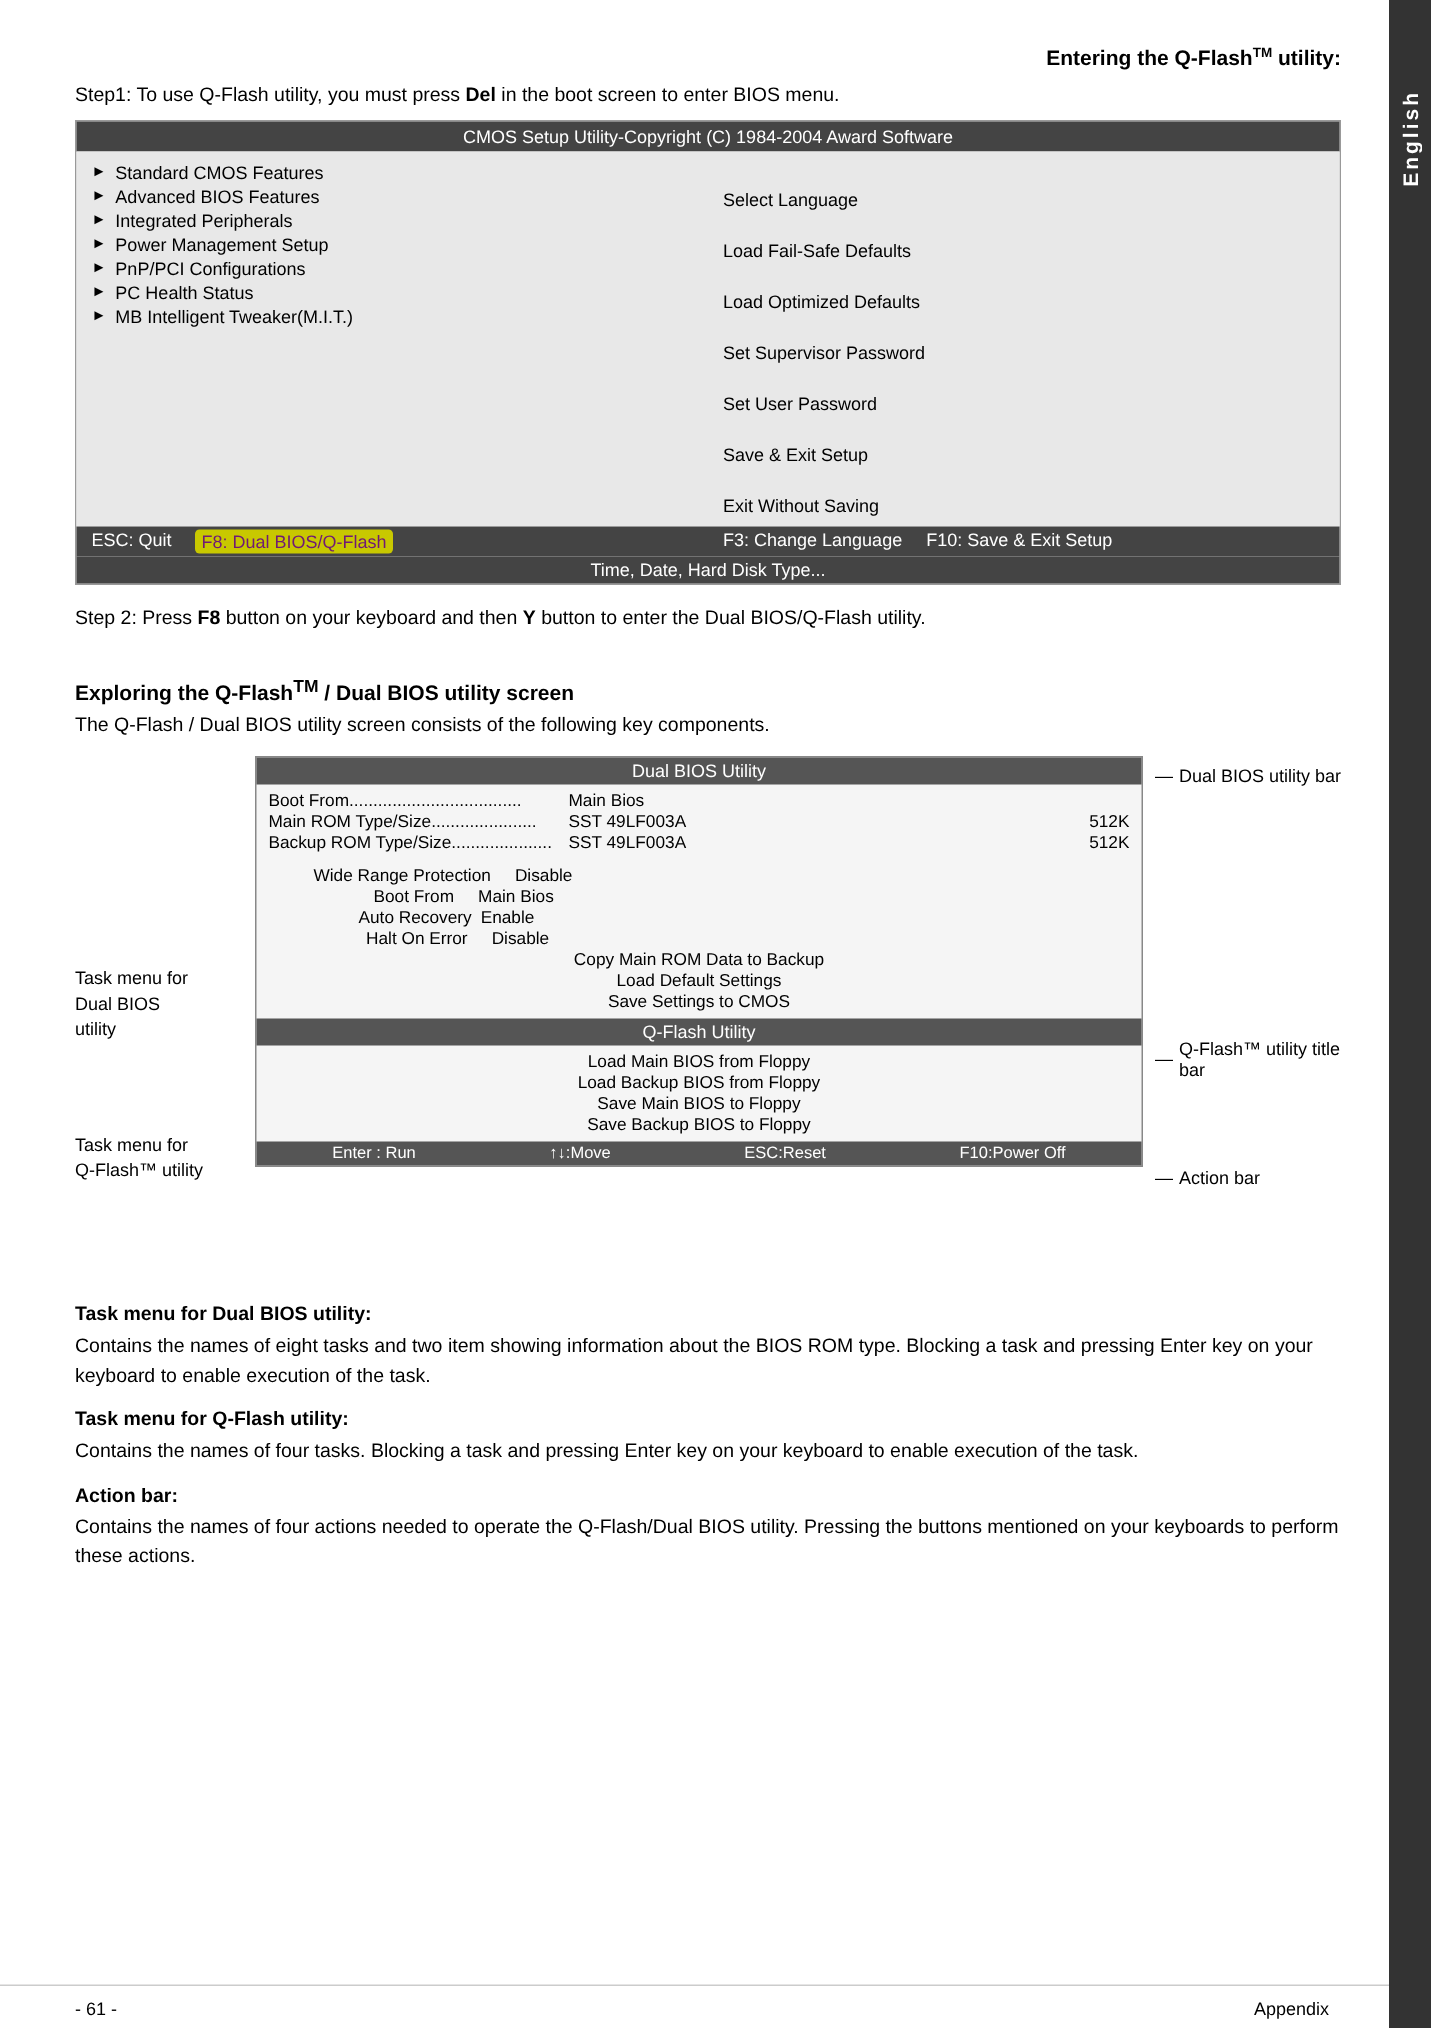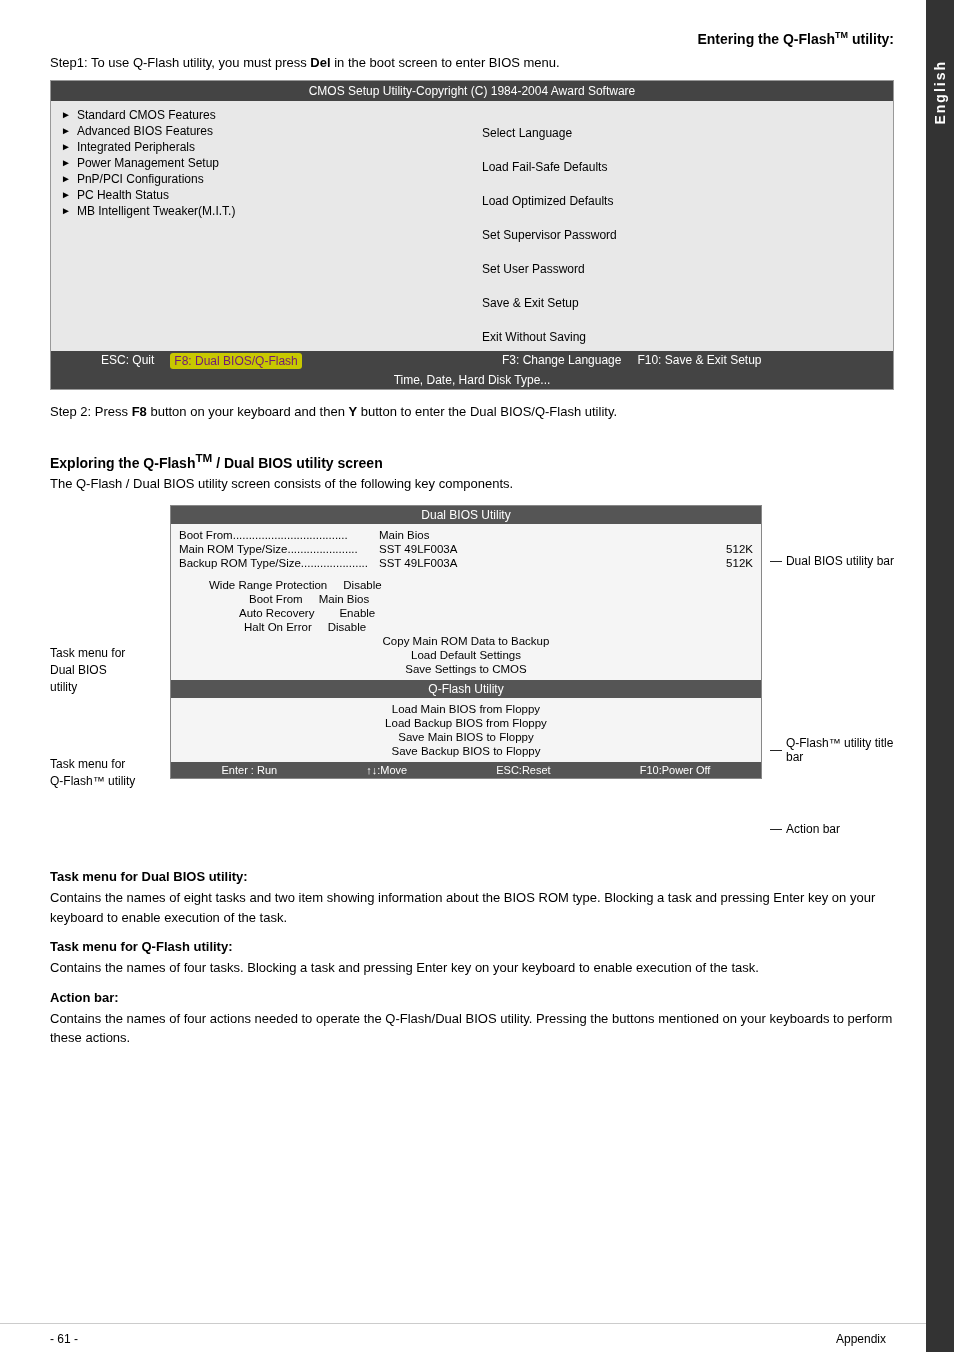--- a/index.html
+++ b/index.html
@@ -257,21 +257,20 @@
       padding-top: 8px;
     }
 
     .diagram-right-labels {
       display: flex;
       flex-direction: column;
       justify-content: flex-start;
       padding-left: 8px;
       font-size: 12px;
       gap: 4px;
-      margin-top: 43px;
     }
 
     .right-arrow-label {
       display: flex;
       align-items: center;
       font-size: 12px;
       white-space: nowrap;
     }
 
     .right-arrow-label::before {
@@ -337,21 +336,21 @@
         <div class="bios-right-item">Load Fail-Safe Defaults</div>
         <div class="bios-right-item">Load Optimized Defaults</div>
         <div class="bios-right-item">Set Supervisor Password</div>
         <div class="bios-right-item">Set User Password</div>
         <div class="bios-right-item">Save &amp; Exit Setup</div>
         <div class="bios-right-item">Exit Without Saving</div>
       </div>
     </div>
 
     <div class="bios-bottom-bar">
-      <div style="display:flex; gap:16px; flex:1;margin-left:40px;">
+      <div style="display:flex; gap:16px; flex:1;">
         <span>ESC: Quit</span>
         <span class="f8-highlight">F8: Dual BIOS/Q-Flash</span>
       </div>
       <div style="display:flex; gap:16px; flex:1;">
         <span>F3: Change Language</span>
         <span>F10: Save &amp; Exit Setup</span>
       </div>
     </div>
     <div class="bios-time-bar">Time, Date, Hard Disk Type...</div>
   </div>
@@ -399,21 +398,21 @@
         </div>
         <div class="spacer-row"></div>
         <div style="display:flex; gap:16px; padding:1px 30px;">
           <span>Wide Range Protection</span>
           <span>Disable</span>
         </div>
         <div style="display:flex; gap:16px; padding:1px 70px;">
           <span>Boot From</span>
           <span>Main Bios</span>
         </div>
-        <div style="display:flex; gap:25px; padding:1px 60px;">
+        <div style="display:flex; gap:6px; padding:1px 60px;">
           <span>Auto Recovery</span>
           <span>Enable</span>
         </div>
         <div style="display:flex; gap:16px; padding:1px 65px;">
           <span>Halt On Error</span>
           <span>Disable</span>
         </div>
         <div class="centered-row">Copy Main ROM Data to Backup</div>
         <div class="centered-row">Load Default Settings</div>
         <div class="centered-row">Save Settings to CMOS</div>

